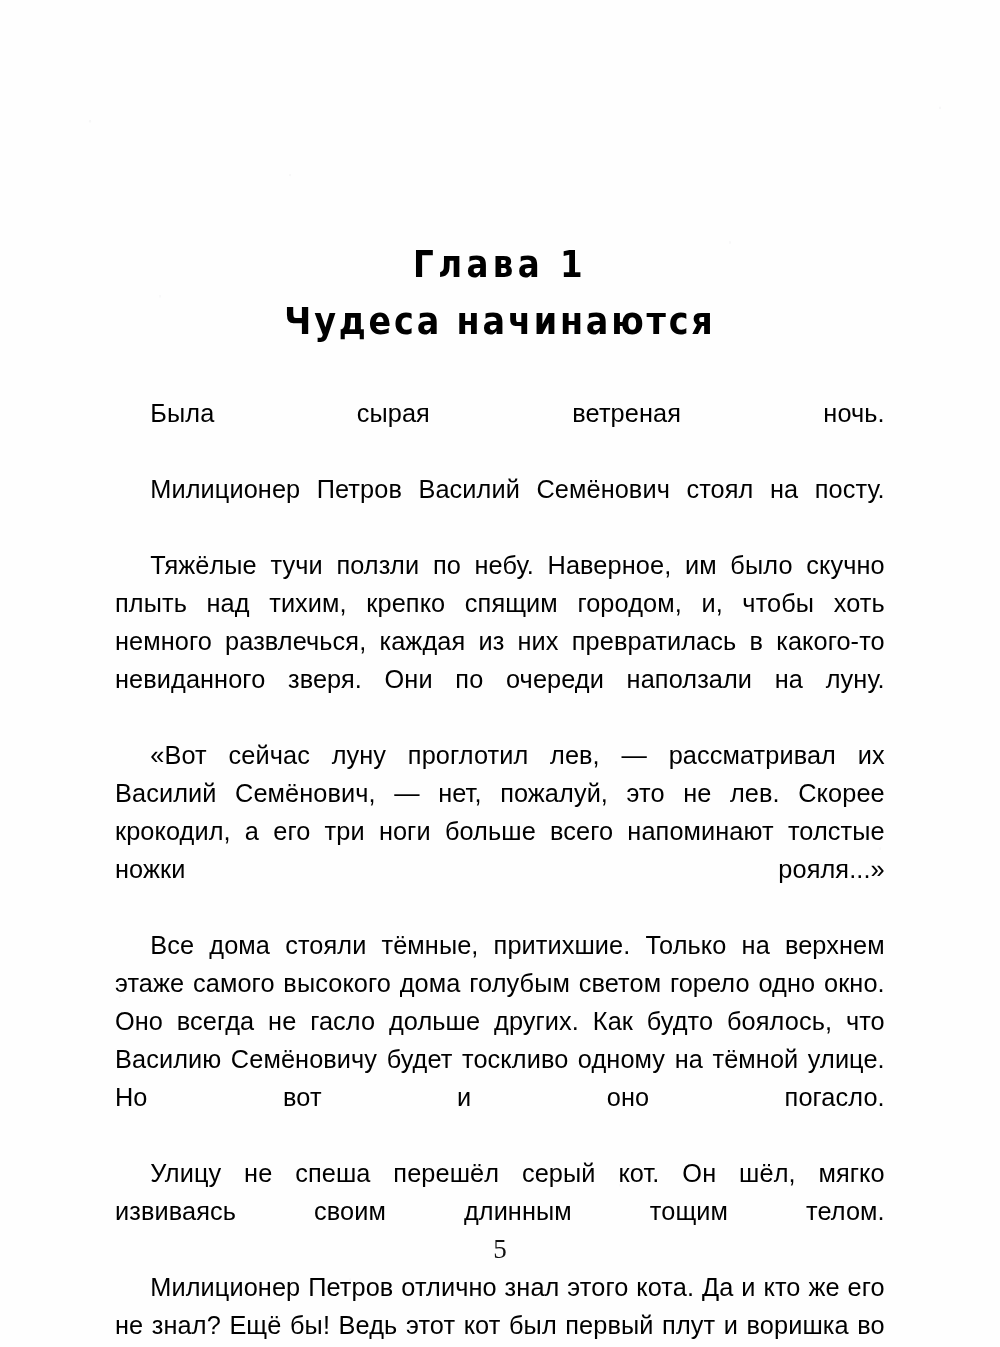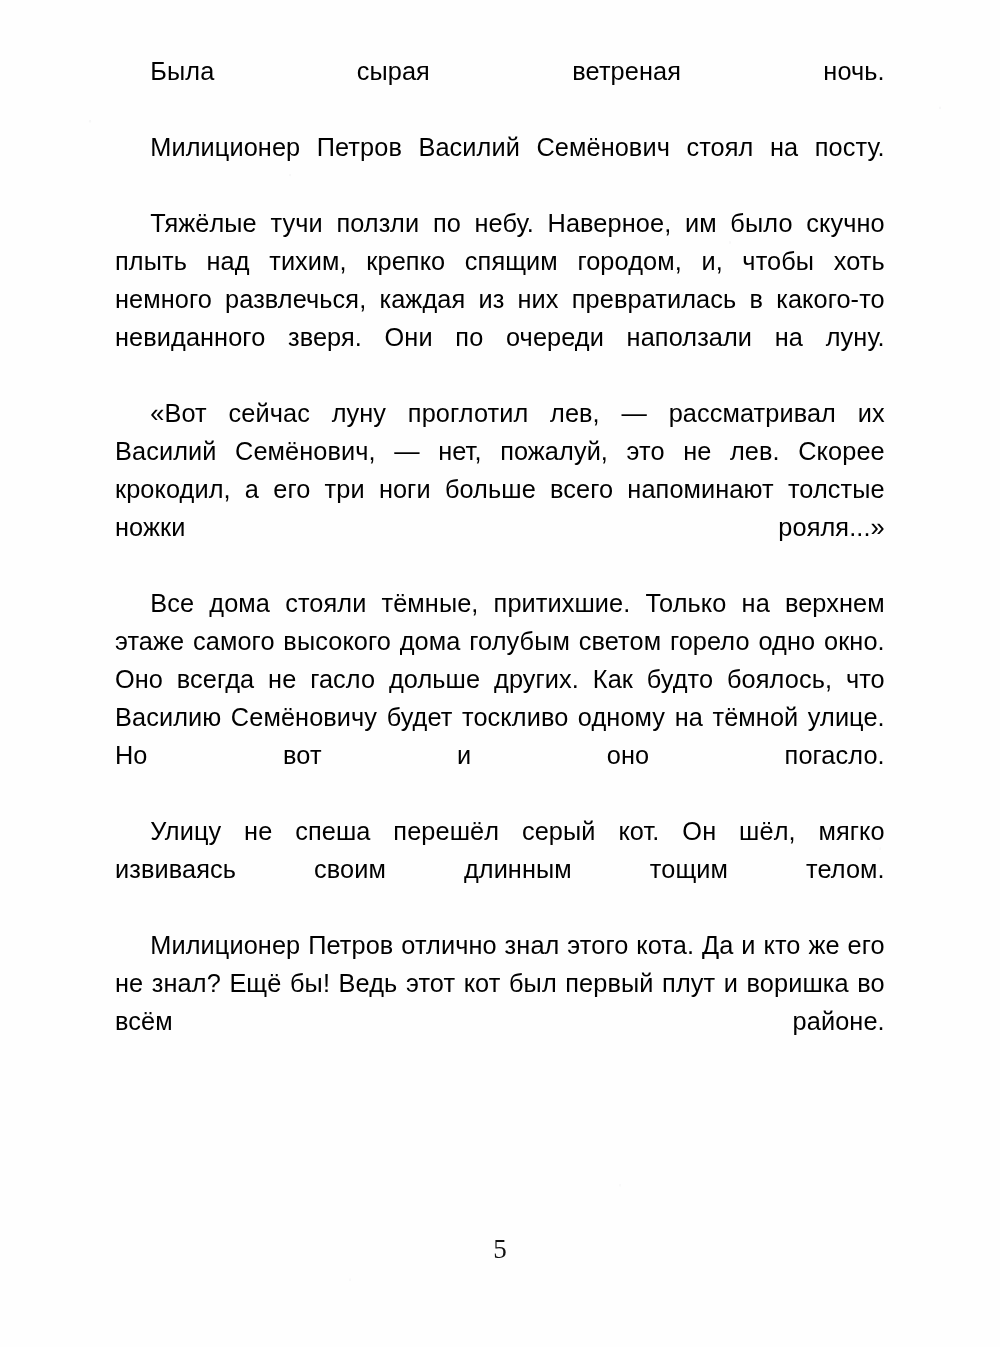--- a/index.html
+++ b/index.html
@@ -110,20 +110,24 @@
     color: #111111;
   }
 </style>
 </head>
 <body>
 
 <div class="page">
 
   <div class="content">
 
+    <header class="chapter-head">
+      <span class="chapter-number">Глава 1</span>
+      <span class="chapter-title">Чудеса начинаются</span>
+    </header>
 
     <section class="body-text">
       <p class="para">Была сырая ветреная ночь.</p>
       <p class="para">Милиционер Петров Василий Семёнович стоял на посту.</p>
       <p class="para">Тяжёлые тучи ползли по небу. Наверное, им было скучно плыть над тихим, крепко спящим городом, и, чтобы хоть немного развлечься, каждая из них превратилась в какого-то невиданного зверя. Они по очереди наползали на луну.</p>
       <p class="para">«Вот сейчас луну проглотил лев, — рассматривал их Василий Семёнович, — нет, пожалуй, это не лев. Скорее крокодил, а его три ноги больше всего напоминают толстые ножки рояля...»</p>
       <p class="para">Все дома стояли тёмные, притихшие. Только на верхнем этаже самого высокого дома голубым светом горело одно окно. Оно всегда не гасло дольше других. Как будто боялось, что Василию Семёновичу будет тоскливо одному на тёмной улице. Но вот и оно погасло.</p>
       <p class="para">Улицу не спеша перешёл серый кот. Он шёл, мягко извиваясь своим длинным тощим телом.</p>
       <p class="para">Милиционер Петров отлично знал этого кота. Да и кто же его не знал? Ещё бы! Ведь этот кот был первый плут и воришка во всём районе.</p>
     </section>

